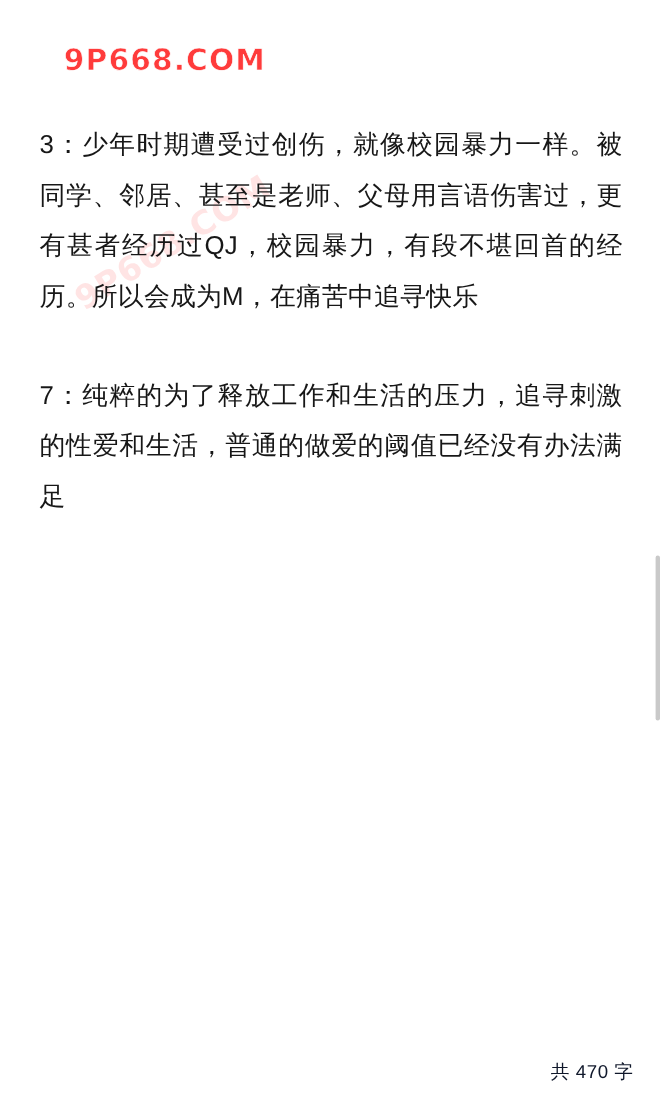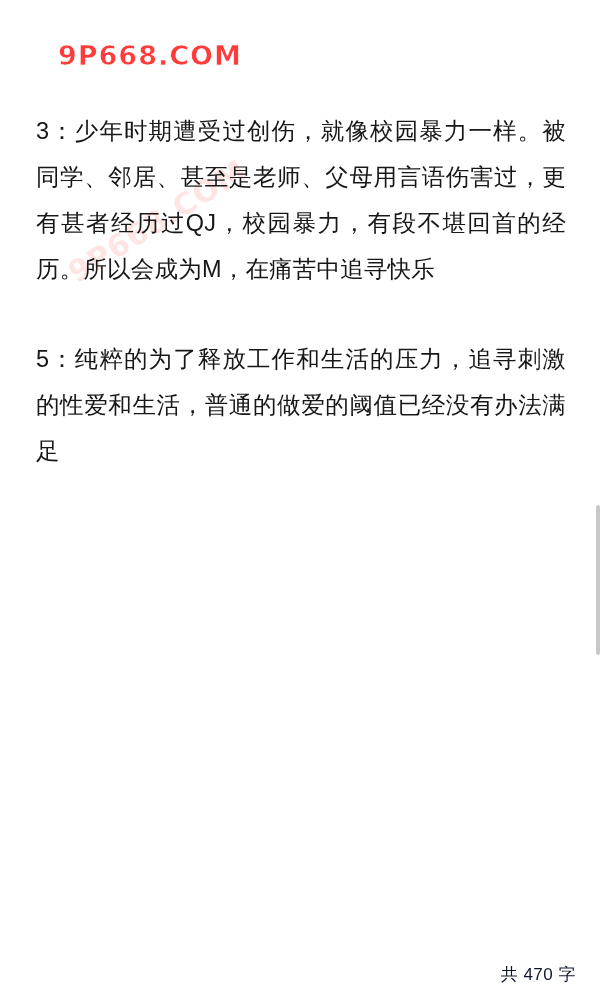--- a/index.html
+++ b/index.html
@@ -117,21 +117,21 @@
 <body>
 
 <div class="page">
 
   <div class="logo">9P668.COM</div>
 
   <div class="wm-diagonal">9P668.COM</div>
 
   <div class="content">
     <p class="para">3：少年时期遭受过创伤，就像校园暴力一样。被同学、邻居、甚至是老师、父母用言语伤害过，更有甚者经历过QJ，校园暴力，有段不堪回首的经历。所以会成为M，在痛苦中追寻快乐</p>
-    <p class="para">5：纯粹的为了释放工作和生活的压力，追寻刺激的性爱和生活，普通的做爱的阈值已经没有办法满足</p>
+    <p class="para">7：纯粹的为了释放工作和生活的压力，追寻刺激的性爱和生活，普通的做爱的阈值已经没有办法满足</p>
   </div>
 
   <div class="scrollbar-track">
     <div class="scrollbar-thumb"></div>
   </div>
 
   <div class="footer">共 470 字</div>
 
 </div>
 

